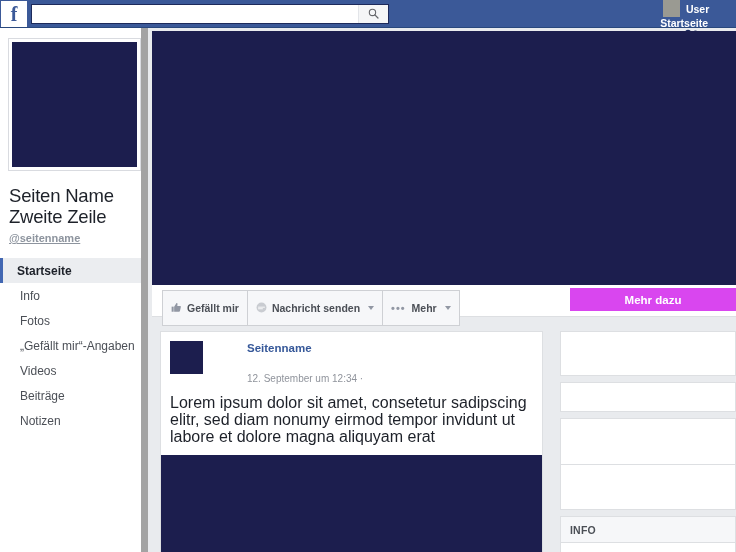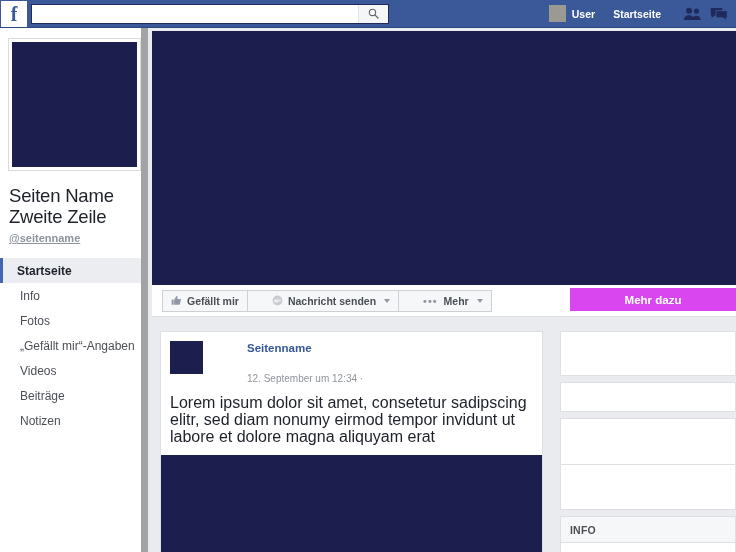--- a/index.html
+++ b/index.html
@@ -49,20 +49,21 @@
     width: 30px; height: 100%;
     background: #f5f6f7;
     border-left: 1px solid #e3e5e9;
     display: flex; align-items: center; justify-content: center;
   }
   .nav-right {
     margin-left: auto;
     display: flex; align-items: center;
     height: 100%;
     padding-right: 6px;
+    flex-direction: column;
   }
   .nav-user {
     display: flex; align-items: center; gap: 6px;
     margin-right: 18px;
   }
   .nav-avatar {
     width: 17px; height: 17px;
     background: #9a9a92;
   }
   .nav-label {
@@ -137,24 +138,23 @@
   
   .actionbar {
     position: absolute; top: 285px; left: 152px;
     width: 584px; height: 32px;
     background: #fff;
     border-bottom: 1px solid #dddfe2;
   }
   .btn-group {
     position: absolute; left: 10px; top: 5px;
     display: flex; align-items: stretch;
-    height: 22px;
+    height: 36px;
     border: 1px solid #ced0d4;
     background: #f6f7f9;
-    gap: 16px;
   }
   .btn-cell {
     display: flex; align-items: center; gap: 5px;
     padding: 0 8px;
     font-size: 10.5px; font-weight: bold;
     color: #4b4f56;
     border-right: 1px solid #ced0d4;
     white-space: nowrap;
     cursor: pointer;
   }

